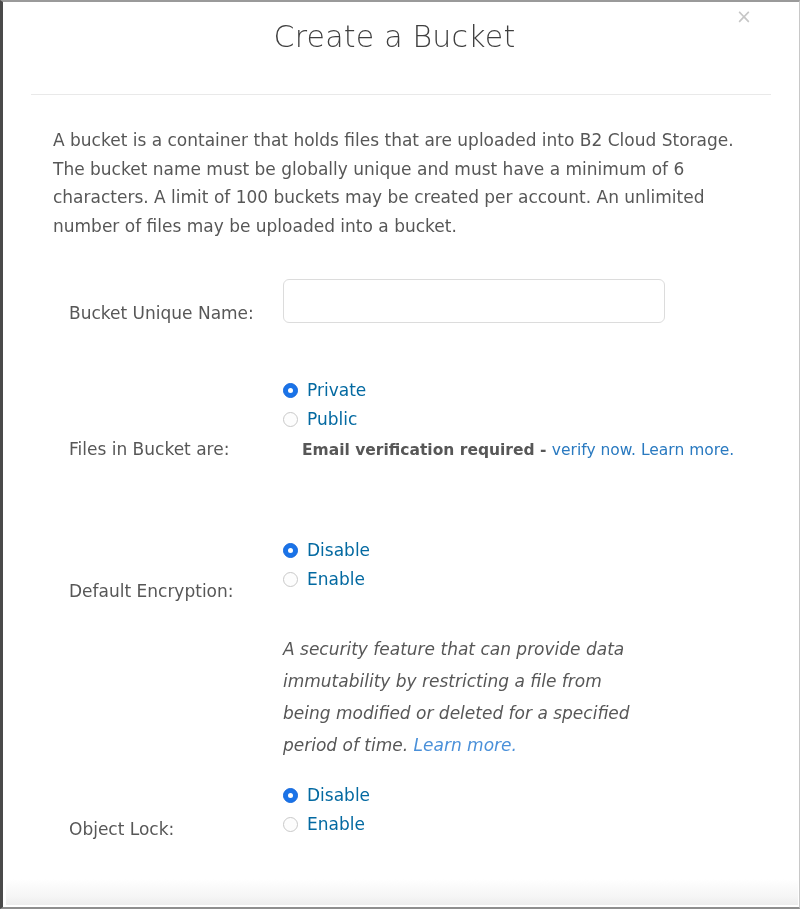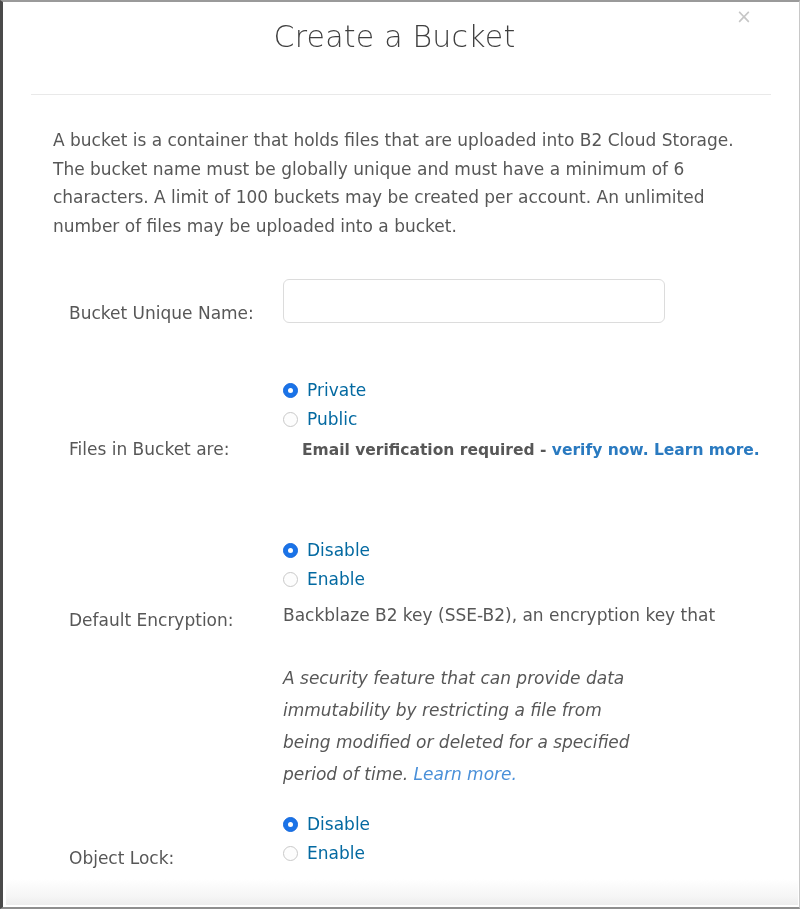--- a/index.html
+++ b/index.html
@@ -156,21 +156,21 @@
   .note-bold {
     margin-top: 7px;
     margin-left: 19px;
     font-size: 15.5px;
     font-weight: bold;
     color: #575757;
     white-space: nowrap;
   }
   .note-bold .link {
     color: #2a7ac0;
-    font-weight: bold;
+    font-weight: normal;
     text-decoration: none;
     cursor: pointer;
   }
 
   .help-text {
     font-size: 17px;
     line-height: 29px;
     color: #575757;
     margin-top: 7px;
   }
@@ -255,21 +255,20 @@
           <span class="radio on"></span>
           <span class="radio-label">Disable</span>
         </div>
 
         <div class="radio-row">
           <span class="radio off"></span>
           <span class="radio-label">Enable</span>
         </div>
 
         <div class="help-text">
-          <div>Backblaze B2 key (SSE-B2), an encryption key that</div>
         </div>
 
       </div>
     </div>
 
     <div class="field-row row-objectlock">
       <div class="field-label">Object Lock:</div>
       <div class="field-control">
 
         <div class="lock-desc">

